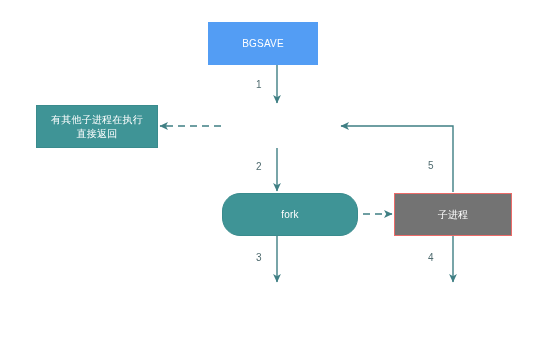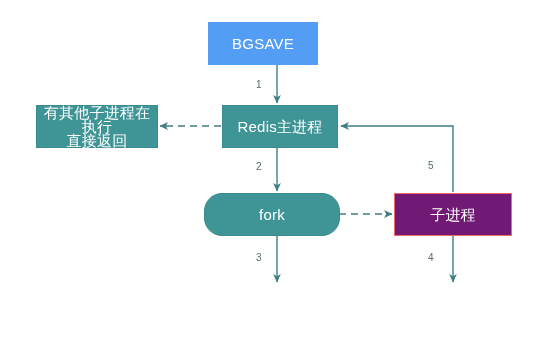--- a/index.html
+++ b/index.html
@@ -25,35 +25,35 @@
     height: 346px;
   }
   .node {
     position: absolute;
     box-sizing: border-box;
     display: flex;
     align-items: center;
     justify-content: center;
     text-align: center;
     color: #ffffff;
-    font-size: 15px;
+    font-size: 10px;
     line-height: 14px;
     letter-spacing: 0.2px;
     z-index: 2;
   }
   .node.blue {
     background: #539df4;
     border: 1px solid #539df4;
   }
   .node.teal {
     background: #3f9496;
     border: 1px solid #3a8b8d;
   }
   .node.red {
-    background: #701a75;
+    background: #737373;
     border: 1px solid #ec6b69;
   }
   .node-label {
     display: block;
     white-space: pre-line;
     padding: 0 4px;
   }
   .edge-label {
     position: absolute;
     color: #4f6b6f;
@@ -92,25 +92,22 @@
 
   <div class="node blue" style="left:208px; top:22px; width:110px; height:43px;">
     <span class="node-label">BGSAVE</span>
   </div>
 
   <div class="node teal" style="left:36px; top:105px; width:122px; height:43px;">
     <span class="node-label">有其他子进程在执行
 直接返回</span>
   </div>
 
-  <div class="node teal" style="left:222px; top:105px; width:116px; height:43px;">
-    <span class="node-label">Redis主进程</span>
-  </div>
 
-  <div class="node teal" style="left:204px; top:193px; width:136px; height:43px;border-radius:18px;">
+  <div class="node teal" style="left:222px; top:193px; width:136px; height:43px;border-radius:18px;">
     <span class="node-label">fork</span>
   </div>
 
   <div class="node red" style="left:394px; top:193px; width:118px; height:43px;">
     <span class="node-label">子进程</span>
   </div>
 
 
 
   <div class="edge-label" style="left:256px; top:79px;">1</div>

